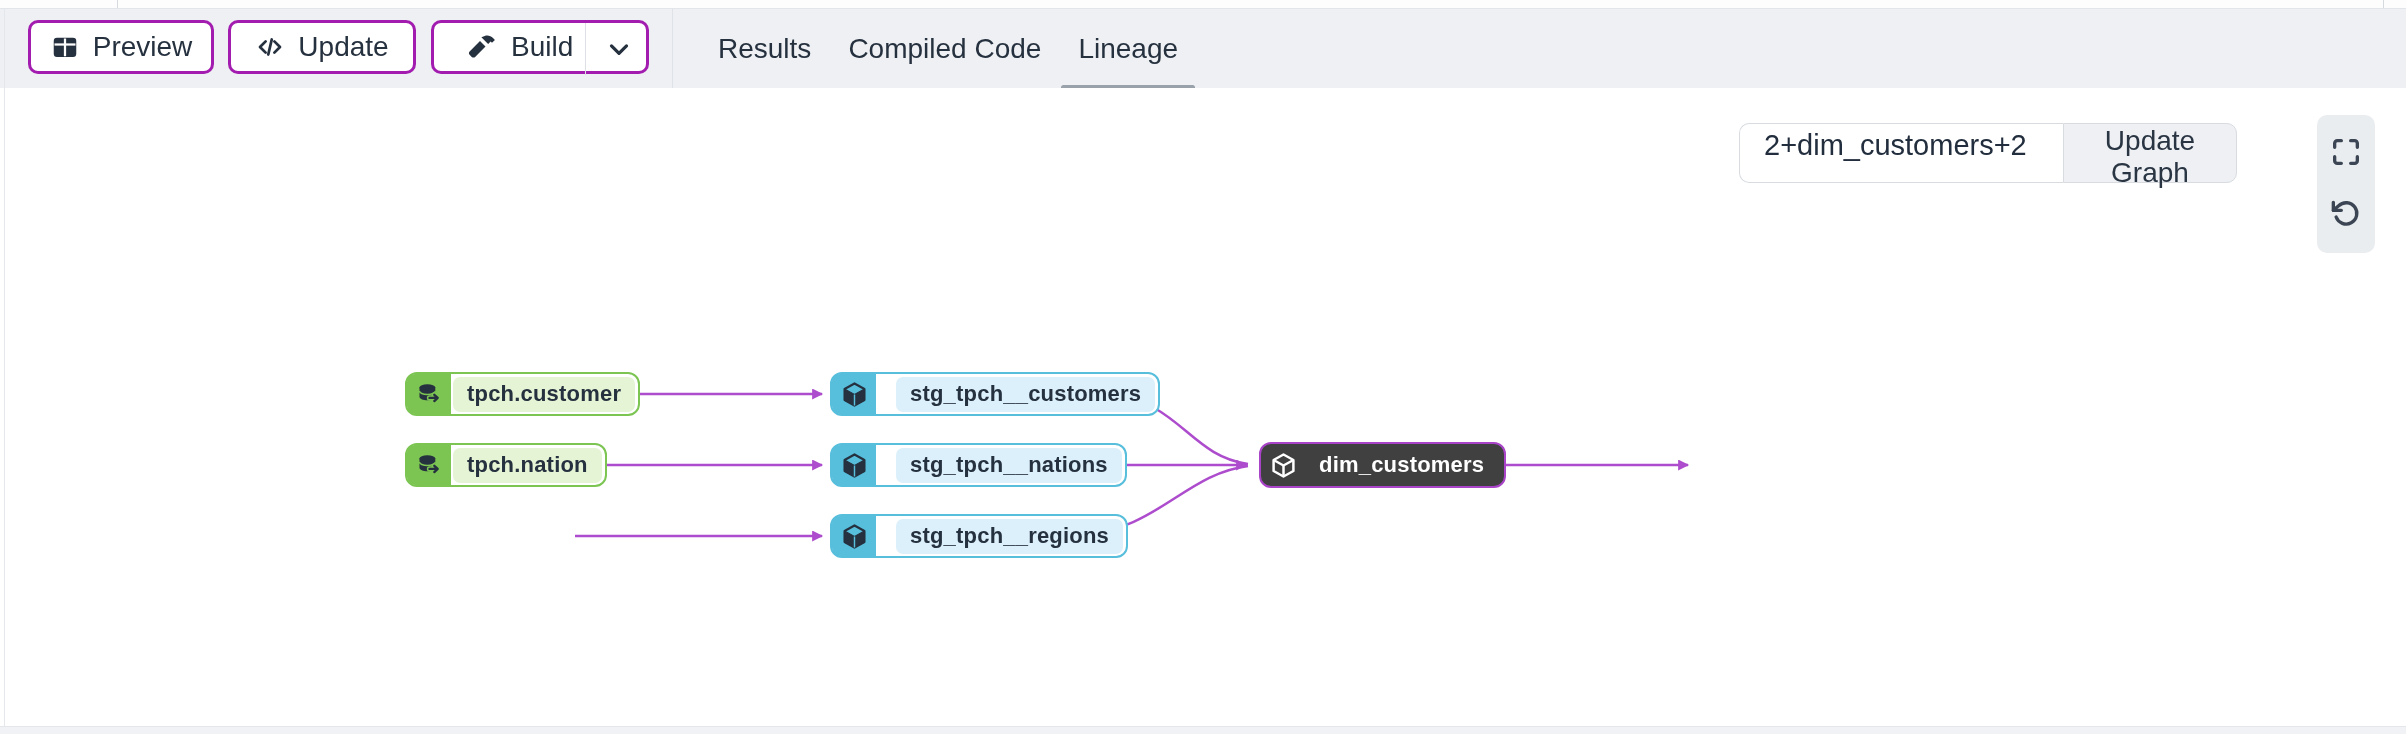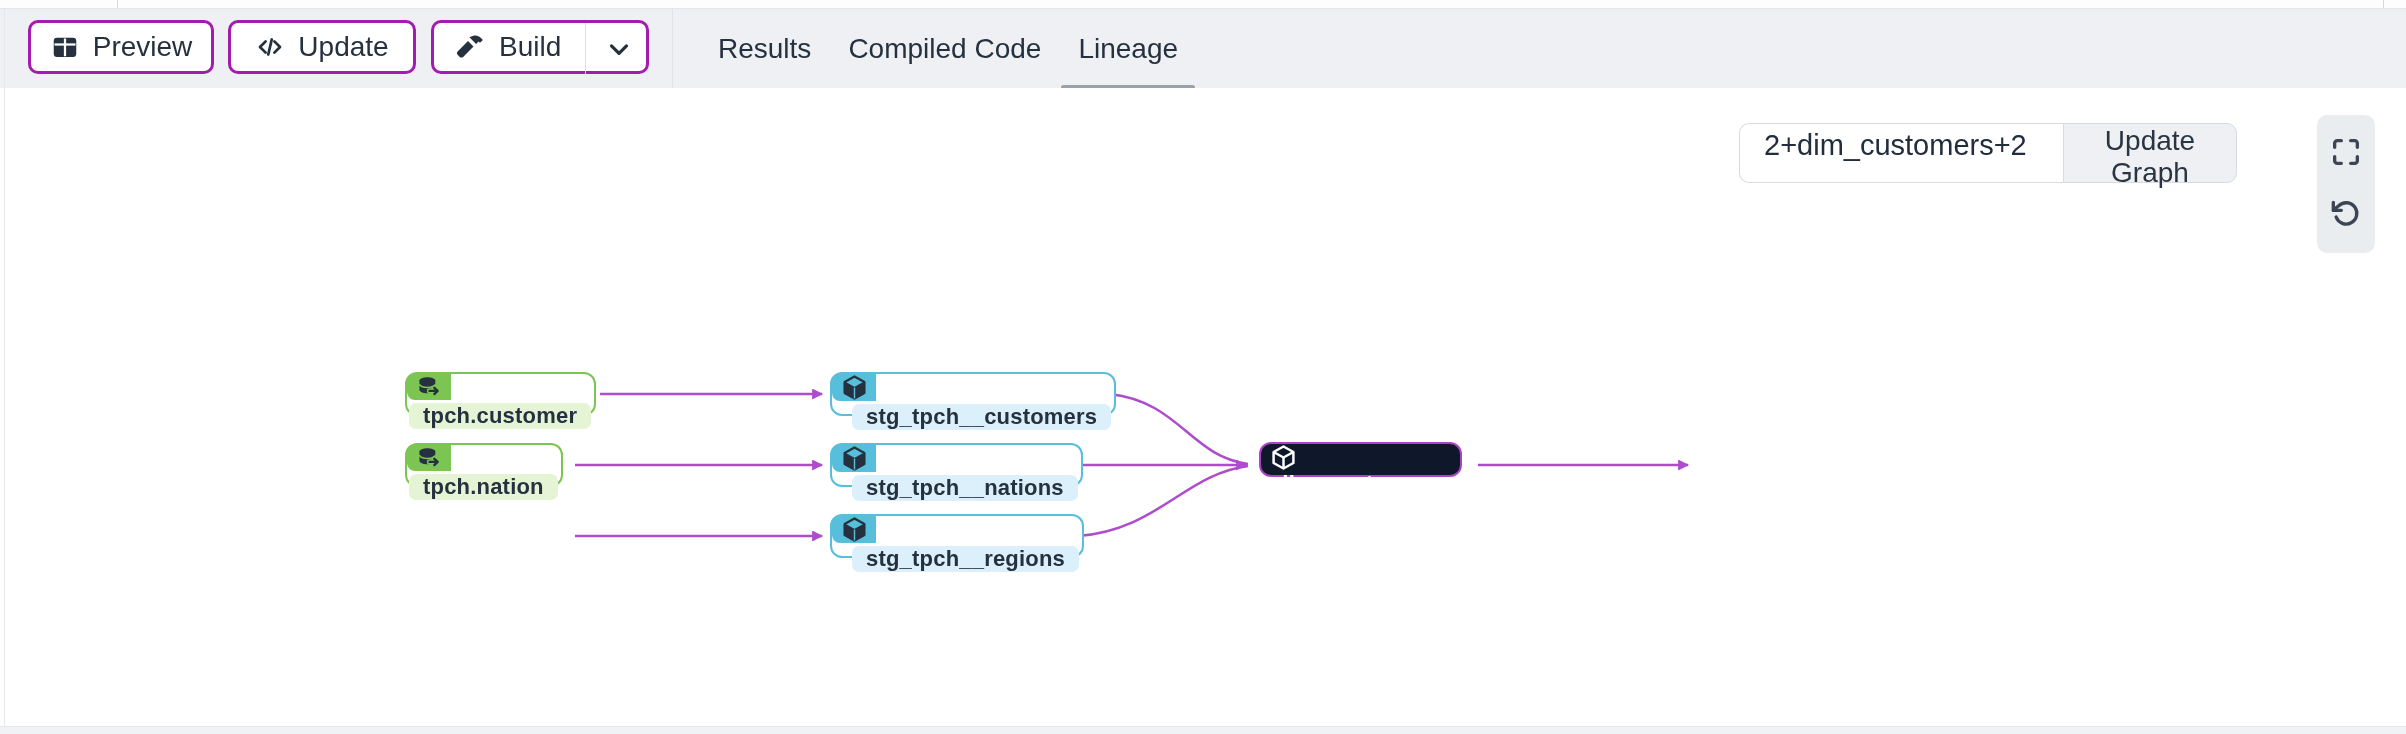--- a/index.html
+++ b/index.html
@@ -12,21 +12,21 @@
 
   
   .toolbar{position:absolute;left:0;top:9px;width:2406px;height:79px;background:#eef0f3;}
   .left-rule{position:absolute;left:4px;top:9px;width:1px;height:717px;background:#e4e7eb;z-index:5;}
   .btn{position:absolute;top:11px;height:54px;background:#fff;border:3px solid #a21caf;border-radius:10px;
        display:flex;align-items:center;justify-content:center;gap:13px;font-size:28px;font-weight:500;color:#26313f;
        box-sizing:border-box;cursor:pointer;}
   .btn svg{display:block;}
   .btn-preview{left:28px;width:186px;}
   .btn-compile{left:228px;width:188px;}
-  .btn-build{left:431px;width:218px;justify-content:flex-start;padding-left:22px;}
+  .btn-build{left:431px;width:218px;justify-content:flex-start;padding-left:34px;}
   .build-divider{position:absolute;left:151px;top:0;width:1px;height:52px;background:#dde1e6;}
   .build-caret{position:absolute;left:152px;top:0;width:65px;height:52px;display:flex;align-items:center;justify-content:center;cursor:pointer;}
   .toolbar-divider{position:absolute;left:672px;top:0;width:1px;height:79px;background:#dfe2e7;}
 
   
   .tabs{position:absolute;left:718px;top:0;height:79px;display:flex;align-items:center;gap:37px;}
   .tab{position:relative;height:79px;display:flex;align-items:center;font-size:28px;color:#26313f;cursor:pointer;white-space:nowrap;}
   .tab.active{font-weight:500;}
   .tab.active::after{content:"";position:absolute;left:-17px;right:-17px;bottom:-2px;height:5px;background:#99a1ab;border-radius:3px;}
 
@@ -41,31 +41,31 @@
   .update-btn{width:174px;height:60px;border:1px solid #d8dce1;border-radius:0 10px 10px 0;background:#eef0f3;
        font-size:28px;color:#2a3544;font-family:inherit;cursor:pointer;box-sizing:border-box;}
   .zoom-panel{position:absolute;left:2317px;top:115px;width:58px;height:138px;background:#eaedf0;border-radius:10px;
        display:flex;flex-direction:column;align-items:center;justify-content:space-evenly;}
   .panel-btn{width:44px;height:44px;display:flex;align-items:center;justify-content:center;background:transparent;border:none;cursor:pointer;}
 
   
   .edges{position:absolute;left:0;top:0;width:2406px;height:734px;pointer-events:none;z-index:1;}
   .edge{stroke:#ad4ccd;stroke-width:2.5;fill:none;}
   .node{position:absolute;height:44px;display:inline-flex;align-items:stretch;background:#fff;
-       border:2.5px solid;border-radius:12px;box-sizing:border-box;cursor:pointer;z-index:2;flex-direction:column;}
+       border:2.5px solid;border-radius:12px;box-sizing:border-box;cursor:pointer;z-index:2;}
   .icon-cell{width:44px;display:flex;align-items:center;justify-content:center;border-radius:8px 0 0 8px;}
   .label-cell{display:flex;align-items:center;padding:0 14px;margin:2.5px 3px 2.5px 2px;border-radius:7px;
        font-weight:700;font-size:22px;color:#26313f;white-space:nowrap;letter-spacing:.2px;}
   .node.source{border-color:#7cc553;}
   .node.source .icon-cell{background:#7cc553;}
   .node.source .label-cell{background:#e5f4d5;}
   .node.model{border-color:#57bedc;}
   .node.model .icon-cell{background:#57bedc;}
   .node.model .label-cell{background:#dbf0fa;margin-left:20px;}
-  .node.selected{border-color:#a943c8;background:#0f172a;height:35px;}
+  .node.selected{border-color:#a943c8;background:#404040;height:46px;}
   .node.selected .icon-cell{background:transparent;}
   .node.selected .label-cell{background:transparent;color:#fff;margin:0 6px 0 0;}
 </style>
 </head>
 <body>
 
 <div id="app">
 
   <div class="top-strip">
     <div class="vdiv" style="left:117px;"></div>

